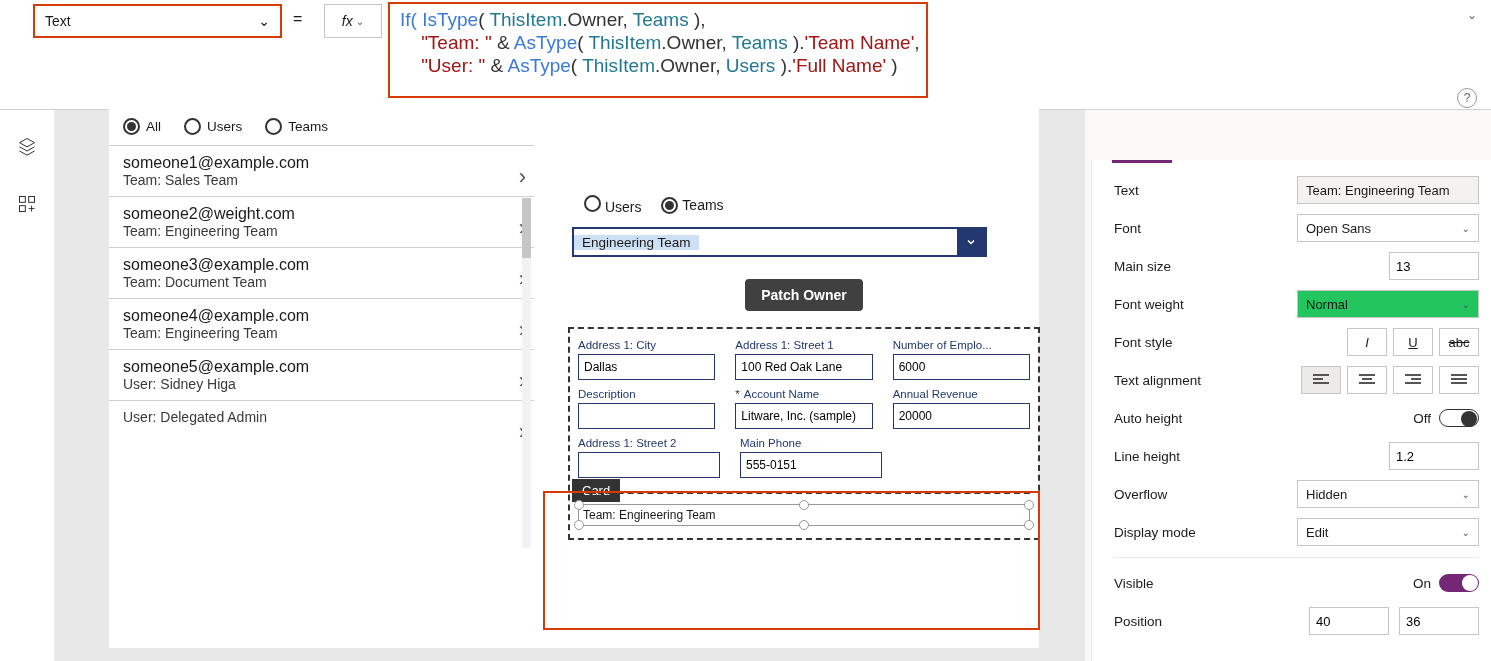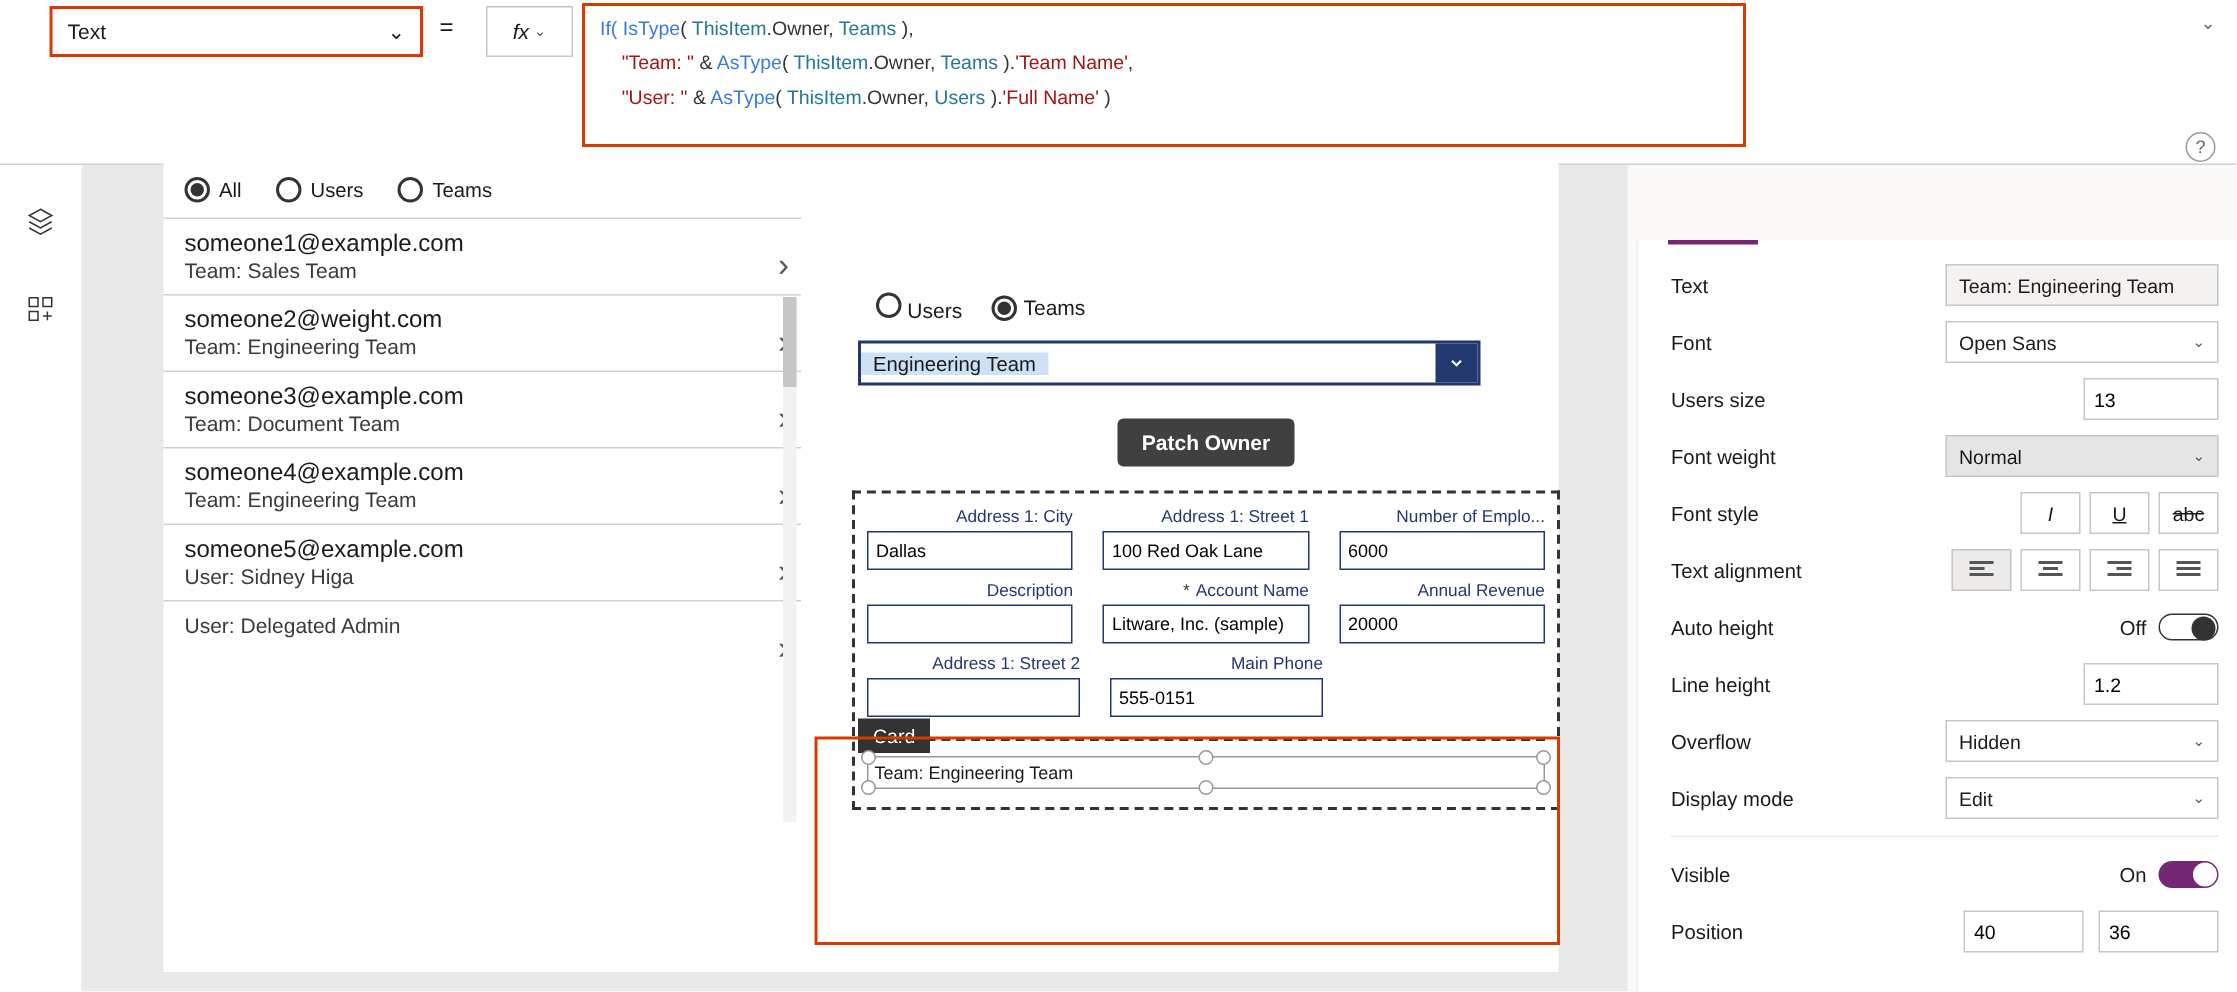--- a/index.html
+++ b/index.html
@@ -7,21 +7,21 @@
   
   .rail { position:absolute; left:0; top:60px; width:55px; height:601px; background:#fff; border-right:1px solid #edebe9; display:flex; flex-direction:column; align-items:center; padding-top:18px; gap:34px;}
   .rail svg { width:20px; height:20px; stroke:#333; fill:none; stroke-width:1.2;}
   
   .toprow { position:absolute; left:0; top:0; width:1491px; height:110px; background:#fff; border-bottom:1px solid #d2d0ce;}
   .prop-dd { position:absolute; left:33px; top:4px; width:249px; height:34px; border:2px solid #d83b01; background:#fff; display:flex; align-items:center; padding:0 10px; font-size:14px;}
   .prop-dd .chev { position:absolute; right:10px; }
   .eq { position:absolute; left:293px; top:10px; font-size:16px; }
   .fx-box { position:absolute; left:324px; top:4px; width:58px; height:34px; border:1px solid #c8c6c4; display:flex; align-items:center; justify-content:center; gap:3px;}
   .fx-box .fx { font-style:italic; font-size:14px; }
-  .formula { position:absolute; left:388px; top:2px; width:776px; height:96px; border:2px solid #d83b01; background:#fff; font-family: Consolas, monospace; font-size:13px; padding:4px 10px; line-height:22px; white-space:pre;}
+  .formula { position:absolute; left:388px; top:2px; width:540px; height:96px; border:2px solid #d83b01; background:#fff; font-family: Consolas, monospace; font-size:19px; padding:4px 10px; line-height:22px; white-space:pre;}
   .tok-fn { color:#3a7adc; } .tok-id { color:#237893; } .tok-str{color:#a31515;} .tok-punc{color:#333;}
   .fmla-chevron { position:absolute; right:14px; top:8px; color:#666; font-size:12px;}
   .help-q { position:absolute; right:14px; top:88px; width:20px;height:20px;border:1px solid #999;border-radius:50%; display:flex;align-items:center;justify-content:center;font-size:12px;color:#666;}
   
   .canvas-bg { position:absolute; left:55px; top:110px; width:1030px; height:551px; background:#e8e8e8;}
   .app-frame { position:absolute; left:109px; top:108px; width:930px; height:540px; background:#fff; }
   
   .glist { position:absolute; left:0; top:0; width:425px; }
   .filter-row { display:flex; align-items:center; gap:23px; padding:10px 12px 10px 14px; font-size:13.5px;}
   .filter-row label { display:flex; align-items:center; gap:6px; cursor:pointer;}
@@ -40,21 +40,21 @@
   
   .rform { position:absolute; left:455px; top:75px; width:480px; }
   .rad-row { display:flex; gap:20px; align-items:center; padding:12px 0 12px 20px; font-size:14px;}
   .dd-team { margin-left:8px; width:415px; height:30px; border:2px solid #22386e; display:flex; align-items:center; position:relative;}
   .dd-team .sel { padding:0 8px; background:#cde0f6; font-size:13.5px;}
   .dd-team .btn { position:absolute; right:0; top:0; width:28px; height:100%; background:#22386e; display:flex;align-items:center;justify-content:center;}
   .patch-btn { margin:22px auto 0; display:block; background:#404040; color:#fff; border:none; padding:8px 16px; border-radius:4px; font-size:14px; font-weight:600;}
   .datacard-grid { margin:16px 4px 0; border:2px dashed #333; padding:10px 8px 12px; position:relative;}
   .dc-row { display:flex; gap:20px; margin-bottom:8px;}
   .dc { width:142px; }
-  .dc .lbl { font-size:11.5px; color:#22386e; margin-bottom:3px; white-space:nowrap; overflow:hidden; text-overflow:ellipsis;text-align:right;}
+  .dc .lbl { font-size:11.5px; color:#22386e; margin-bottom:3px; white-space:nowrap; overflow:hidden; text-overflow:ellipsis;}
   .dc .lbl .req { color:#333; margin-right:4px;}
   .dc .inp { width:100%; height:26px; border:1.5px solid #22386e; font-size:12px; padding:0 5px; background:#fff;}
   .card-tip { position:absolute; left:2px; top:150px; background:#333; color:#fff; font-size:13px; padding:4px 10px 4px 10px;}
   .card-tip::after { content:""; position:absolute; left:16px; bottom:-6px; border:6px solid transparent; border-top-color:#333;}
   .sel-inner { position:relative; border:1px solid #999; padding:3px 4px; font-size:12px;}
   .handle { width:10px;height:10px;background:#fff;border:1px solid #999;border-radius:50%; position:absolute;}
   .red-outline { position:absolute; border:2px solid #d83b01; pointer-events:none;}
   .ro-card { left:543px; top:491px; width:497px; height:139px;}
   
   .props { position:absolute; right:0; top:160px; width:400px; height:501px; background:#fff; border-left:1px solid #edebe9; padding:14px 12px 0 22px; font-size:13.5px;}
@@ -240,26 +240,26 @@
       </div>
     </div>
   <div class="prow">
       <span class="plabel">Font</span>
     <div class="pval-box" style="background:#fff">
         <span>Open Sans</span>
         <span class="chev-sm">⌄</span>
       </div>
     </div>
   <div class="prow">
-      <span class="plabel">Users size</span>
+      <span class="plabel">Main size</span>
     <input class="pval-input" value="13" style="">
     </div>
   <div class="prow">
       <span class="plabel">Font weight</span>
-    <div class="pval-box" style="background:#e5e5e5">
+    <div class="pval-box" style="background:#22c55e">
         <span>Normal</span>
         <span class="chev-sm">⌄</span>
       </div>
     </div>
   <div class="prow">
       <span class="plabel">Font style</span>
     <div class="btn-group">
       <div class="tb">
           <i>I</i>
         </div>

